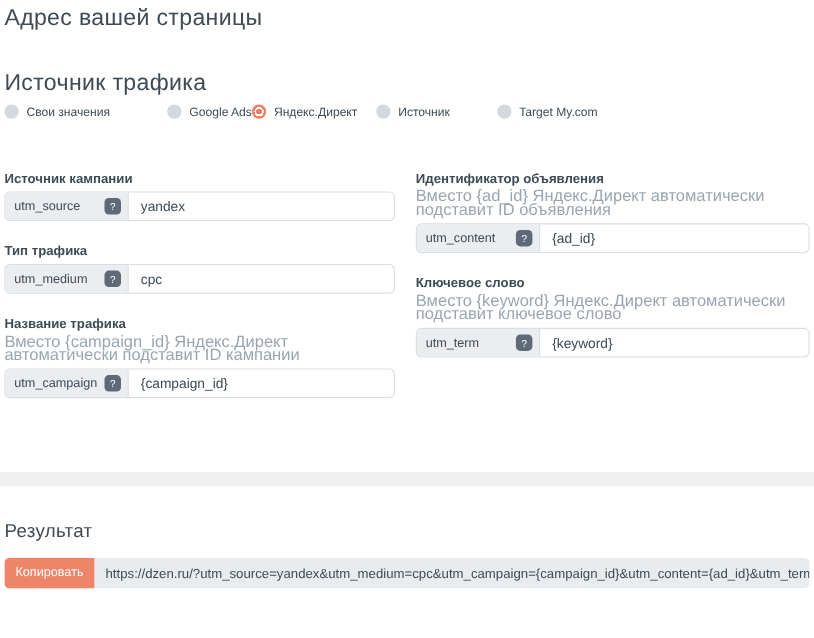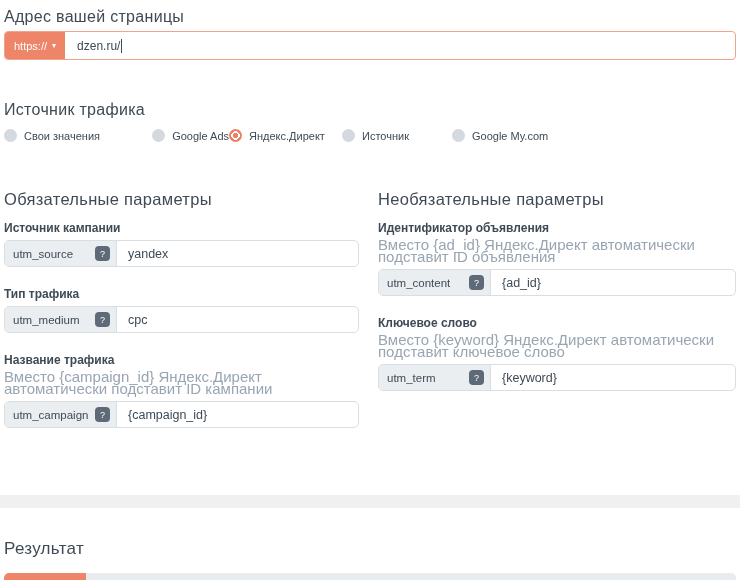--- a/index.html
+++ b/index.html
@@ -1,20 +1,20 @@
 <!DOCTYPE html>
 <html><head>
 <meta charset="utf-8">
 <style>
   html,body{margin:0;padding:0;background:#fff;}
   body{width:740px;height:580px;overflow:hidden;
        font-family:"Liberation Sans",sans-serif;color:#3e4a55;}
   .page{padding:0 4px;}
 
-  .h1{font-size:16px;font-weight:300;line-height:19px;letter-spacing:.3px;color:#3f4a54;}
+  .h1{font-size:21px;font-weight:300;line-height:19px;letter-spacing:.3px;color:#3f4a54;}
   .h1.first{margin-top:7px;}
 
   
   .url-group{margin-top:5px;height:29px;display:flex;align-items:stretch;
              border:1px solid #f3a28e;border-radius:4px;overflow:hidden;box-sizing:border-box;}
   .proto-btn{background:#ee8468;color:#fff;font-size:11px;display:flex;align-items:center;
              gap:5px;padding:0 9px;cursor:pointer;flex:none;}
   .caret{font-size:8px;line-height:1;}
   .url-value{flex:1;display:flex;align-items:center;padding-left:12px;font-size:12px;color:#3e4a55;}
   .text-caret{display:inline-block;width:1px;height:14px;background:#3e4a55;margin-left:1px;}
@@ -60,30 +60,20 @@
   .result-url{flex:1;min-width:0;background:#e9ecef;display:flex;align-items:center;
               padding-left:10px;font-size:12px;color:#3e4a55;
               white-space:nowrap;overflow:hidden;}
 </style>
 </head>
 <body>
 
 <div class="page">
 
   <div class="h1 first">Адрес вашей страницы</div>
-  <div class="url-group">
-    <div class="proto-btn">
-      <span>https://</span>
-      <span class="caret">▾</span>
-    </div>
-    <div class="url-value">
-      <span>dzen.ru/</span>
-        <span class="text-caret"></span>
-    </div>
-  </div>
 
   <div class="h1 h-traffic">Источник трафика</div>
   <div class="radio-row">
     <div class="radio-item w1">
       <span class="radio-dot"></span>
       <span class="radio-label">Свои значения</span>
     </div>
     <div class="radio-item w2">
       <span class="radio-dot"></span>
       <span class="radio-label">Google Ads</span>
@@ -91,28 +81,27 @@
     <div class="radio-item w3 selected">
       <span class="radio-dot"></span>
       <span class="radio-label">Яндекс.Директ</span>
     </div>
     <div class="radio-item w4">
       <span class="radio-dot"></span>
       <span class="radio-label">Источник</span>
     </div>
     <div class="radio-item">
       <span class="radio-dot"></span>
-      <span class="radio-label">Google My.com</span>
+      <span class="radio-label">Target My.com</span>
     </div>
   </div>
 
   <div class="params-row">
 
     <div class="col-left">
-      <div class="col-title">Обязательные параметры</div>
 
       <div class="field">
         <div class="field-label">Источник кампании</div>
         <div class="input-group">
           <div class="param-prefix">
             <span class="param-name">utm_source</span>
             <span class="help-badge">?</span>
           </div>
           <input class="value-input" value="yandex" style="">
         </div>
@@ -136,21 +125,20 @@
           <div class="param-prefix">
             <span class="param-name">utm_campaign</span>
             <span class="help-badge">?</span>
           </div>
           <input class="value-input" value="{campaign_id}" style="">
         </div>
       </div>
     </div>
 
     <div class="col-right">
-      <div class="col-title">Необязательные параметры</div>
 
       <div class="field">
         <div class="field-label">Идентификатор объявления</div>
         <div class="field-hint">Вместо {ad_id} Яндекс.Директ автоматически подставит ID объявления</div>
         <div class="input-group">
           <div class="param-prefix">
             <span class="param-name">utm_content</span>
             <span class="help-badge">?</span>
           </div>
           <input class="value-input" value="{ad_id}" style="">

